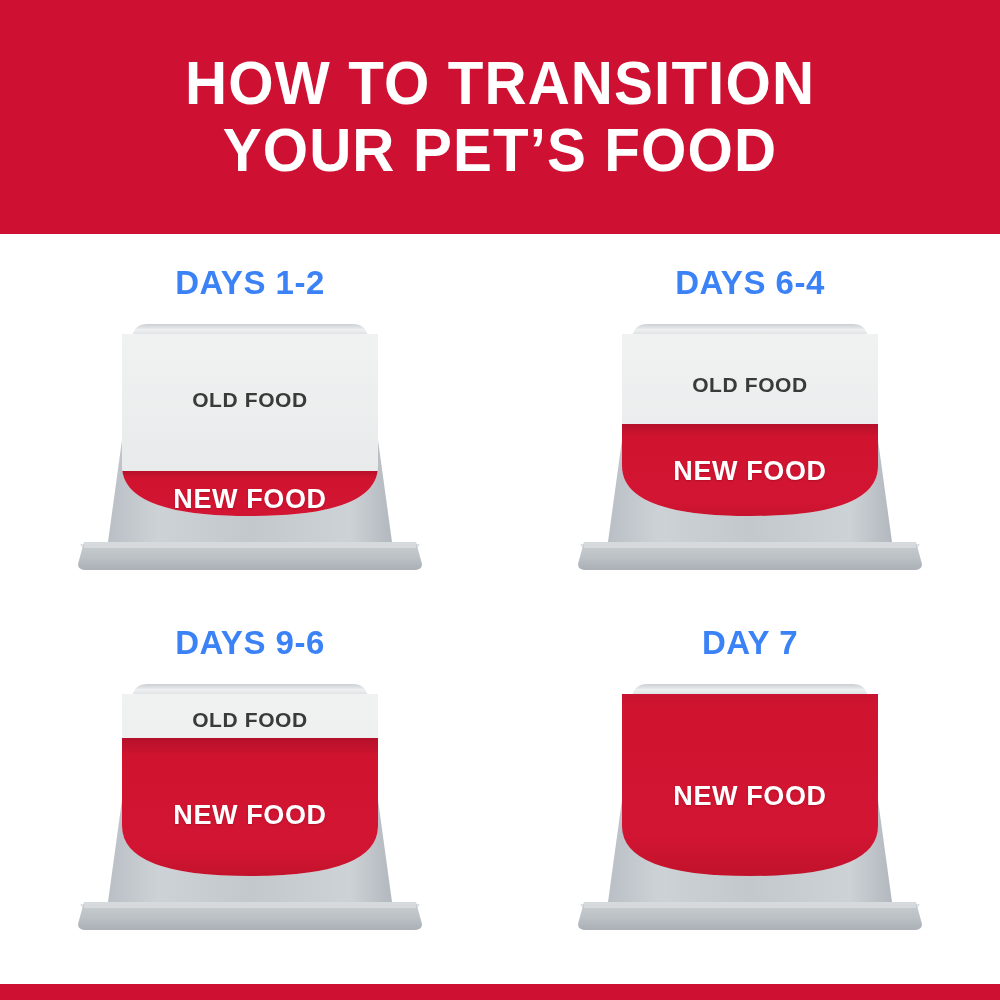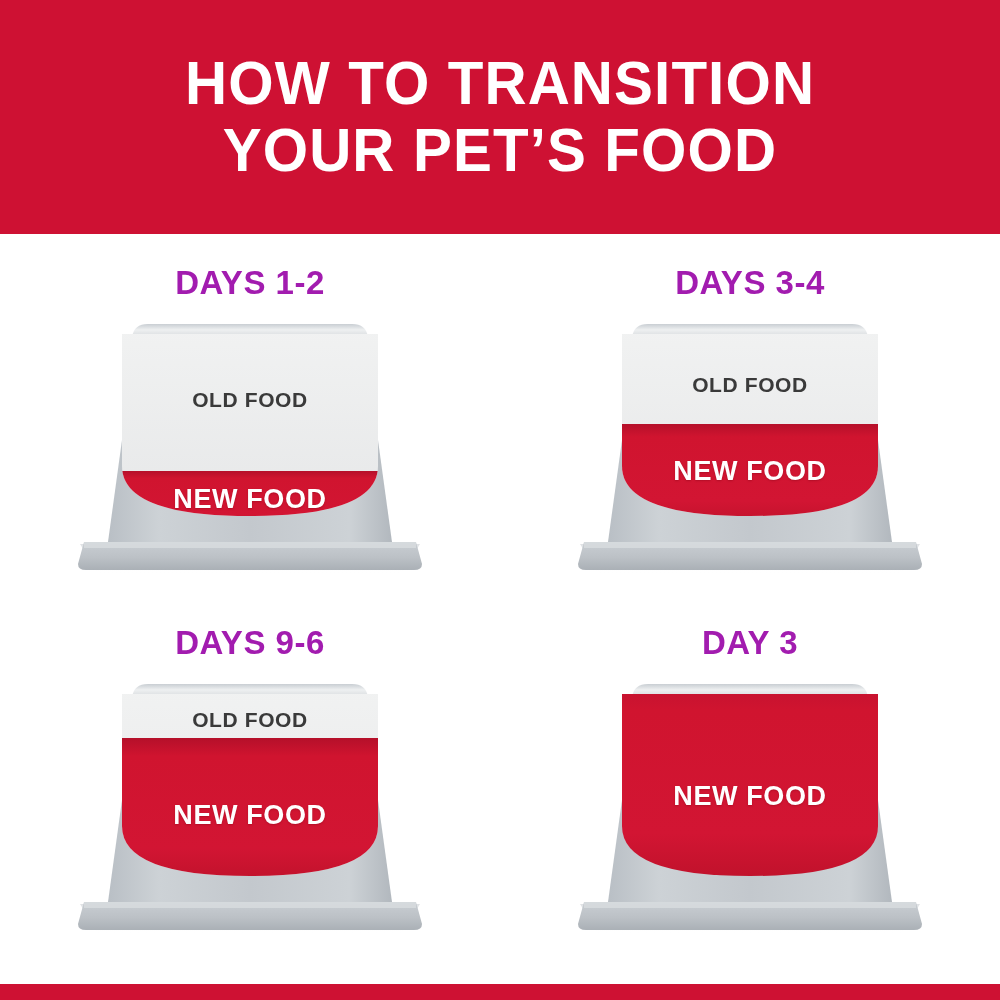--- a/index.html
+++ b/index.html
@@ -44,21 +44,21 @@
     position:absolute;width:500px;height:370px;
   }
   .cell.c0{left:0;top:30px;}
   .cell.c1{left:500px;top:30px;}
   .cell.c2{left:0;top:390px;}
   .cell.c3{left:500px;top:390px;}
 
   .step-title{
     position:absolute;left:0;top:0;width:500px;
     text-align:center;
-    color:#a21caf;
+    color:#3b82f6;
     font-weight:700;
     font-size:33px;
     letter-spacing:0.5px;
   }
 
   
   .bowl-wrap{
     position:absolute;left:50%;top:52px;
     width:400px;height:260px;
     transform:translateX(-50%);
@@ -149,21 +149,21 @@
 
         <path d="M34 226 L366 226 L372 248 Q372 254 364 254 L36 254 Q28 254 28 248 Z" fill="url(#gBaseA0)"></path>
         <path d="M34 226 L366 226 L366 232 L34 232 Z" fill="#d9dde0" opacity="0.75"></path>
       </svg>
       <div class="food-label label-old" style="top:72px">OLD FOOD</div>
       <div class="food-label label-new" style="top:168px">NEW FOOD</div>
     </div>
   </div>
 
   <div class="cell c1">
-    <div class="step-title">DAYS 3-4</div>
+    <div class="step-title">DAYS 6-4</div>
     <div class="bowl-wrap">
       <svg class="bowl-svg" viewBox="0 0 400 260">
         <defs>
           <linearGradient id="gBodyA1" x1="0" y1="0" x2="1" y2="0">
             <stop offset="0" stop-color="#b9bfc5"></stop>
               <stop offset="0.18" stop-color="#cdd2d6"></stop>
             <stop offset="0.5" stop-color="#c3c8cd"></stop>
               <stop offset="0.85" stop-color="#cdd2d6"></stop>
             <stop offset="1" stop-color="#b2b8be"></stop>
           </linearGradient>
@@ -259,21 +259,21 @@
         </g>
         <path d="M34 226 L366 226 L372 248 Q372 254 364 254 L36 254 Q28 254 28 248 Z" fill="url(#gBaseA2)"></path>
         <path d="M34 226 L366 226 L366 232 L34 232 Z" fill="#d9dde0" opacity="0.75"></path>
       </svg>
       <div class="food-label label-old" style="top:32px">OLD FOOD</div>
       <div class="food-label label-new" style="top:124px">NEW FOOD</div>
     </div>
   </div>
 
   <div class="cell c3">
-    <div class="step-title">DAY 3</div>
+    <div class="step-title">DAY 7</div>
     <div class="bowl-wrap">
       <svg class="bowl-svg" viewBox="0 0 400 260">
         <defs>
           <linearGradient id="gBodyA3" x1="0" y1="0" x2="1" y2="0">
             <stop offset="0" stop-color="#b9bfc5"></stop>
               <stop offset="0.18" stop-color="#cdd2d6"></stop>
             <stop offset="0.5" stop-color="#c3c8cd"></stop>
               <stop offset="0.85" stop-color="#cdd2d6"></stop>
             <stop offset="1" stop-color="#b2b8be"></stop>
           </linearGradient>

